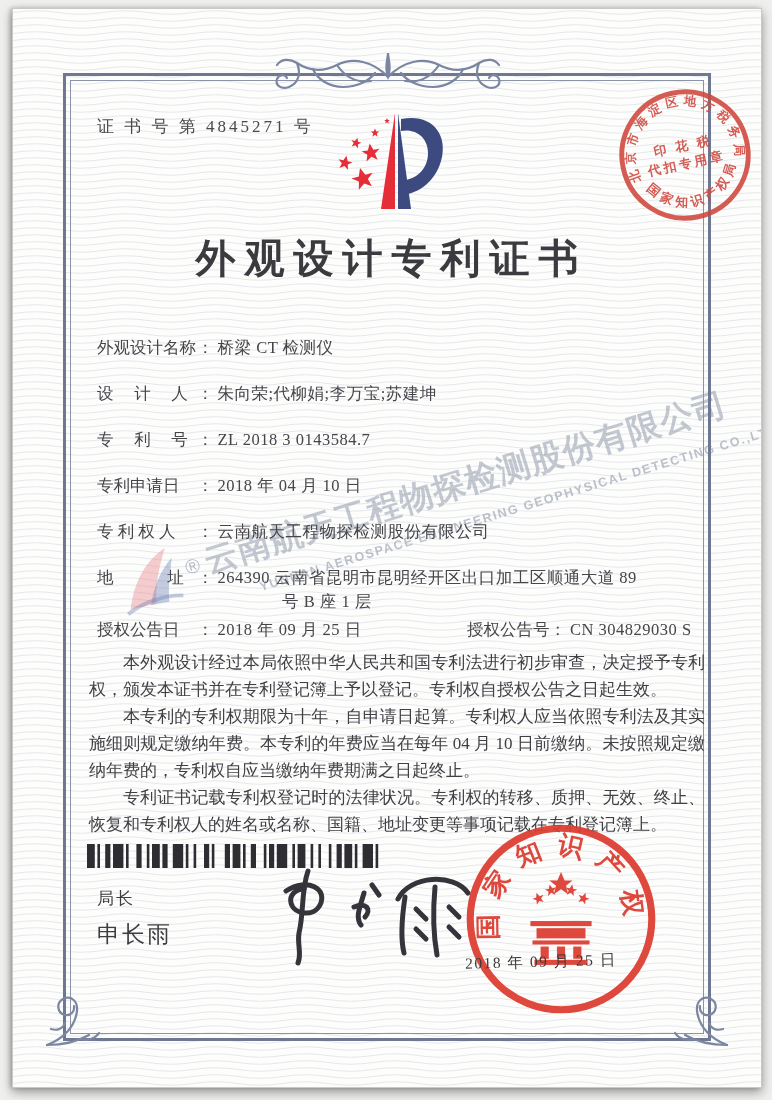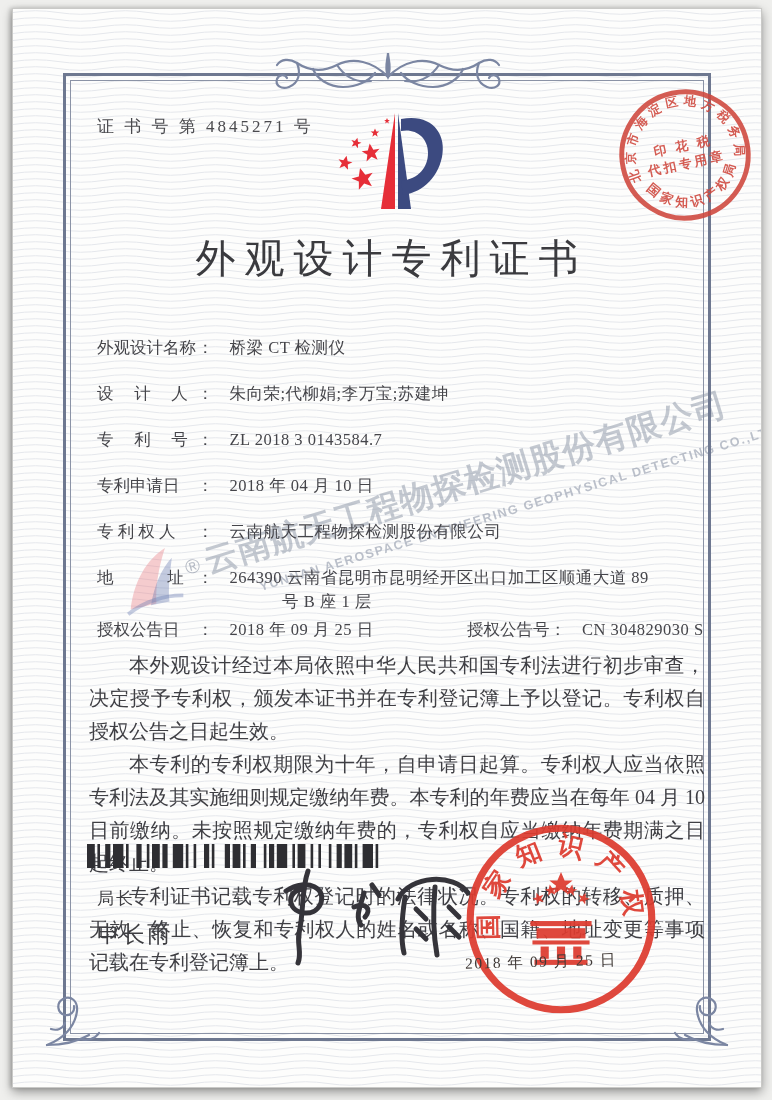--- a/index.html
+++ b/index.html
@@ -30,32 +30,32 @@
   .flourish{position:absolute;width:64px;height:64px;}
   .flourish.bl{left:28px;top:978px;}
   .flourish.br{right:28px;top:978px;transform:scaleX(-1);}
   .cert-no{
     position:absolute;left:84px;top:106px;
     font-size:17px;color:#4a4a4e;letter-spacing:3px;
   }
   .logo{position:absolute;left:316px;top:96px;width:124px;height:118px;}
   .title{
     position:absolute;left:0;top:222px;width:748px;
-    text-align:center;font-size:40px;font-weight:400;color:#3b3b3f;
+    text-align:center;font-size:40px;font-weight:700;color:#3b3b3f;
     letter-spacing:9px;text-indent:9px;
   }
   .fields{position:absolute;left:84px;top:328px;width:600px;font-size:16.5px;color:#45454a;}
   .frow{position:absolute;left:0;white-space:nowrap;}
   .flabel{display:inline-block;min-width:100px;}
-  .fvalue{margin-left:16px;letter-spacing:.5px;}
+  .fvalue{margin-left:4px;letter-spacing:.5px;}
   .addr2{position:absolute;left:185px;white-space:nowrap;letter-spacing:.5px;}
   .grant-no{position:absolute;left:370px;top:0;white-space:nowrap;}
   .body-text{
     position:absolute;left:76px;top:640px;width:616px;
-    font-size:20px;line-height:33px;color:#3f3f44;
+    font-size:17px;line-height:27px;color:#3f3f44;
     text-align:justify;
   }
   .body-text p{margin:0;text-indent:2em;}
   .barcode{position:absolute;left:74px;top:835px;width:338px;height:24px;}
   .sig-title{position:absolute;left:84px;top:878px;font-size:17px;color:#3e3e42;letter-spacing:2px;font-family:Liberation Sans, sans-serif;}
   .sig-name{position:absolute;left:84px;top:910px;font-size:23px;color:#3e3e42;letter-spacing:2px;font-family:"Liberation Sans","DejaVu Sans",sans-serif;}
   .signature{position:absolute;left:255px;top:848px;width:230px;height:118px;}
   .seal{position:absolute;left:446px;top:808px;width:204px;height:204px;opacity:.93;}
   .seal-date{
     position:absolute;left:452px;top:942px;width:210px;

